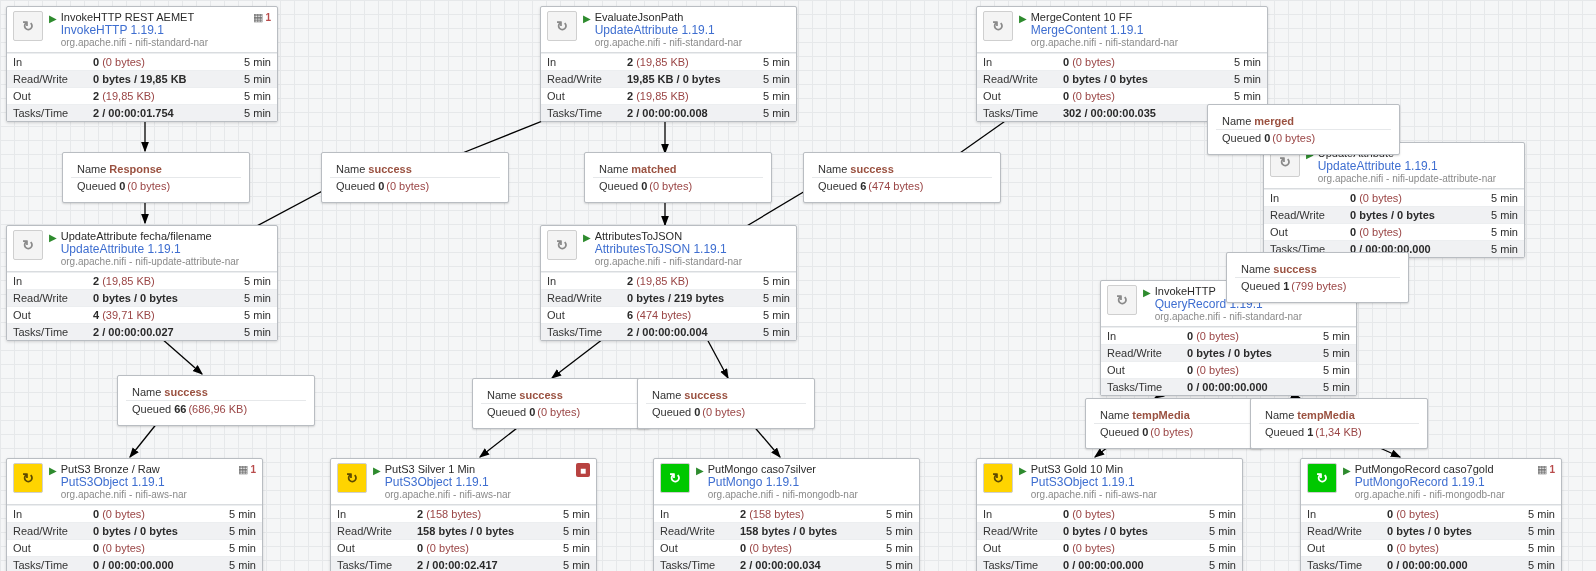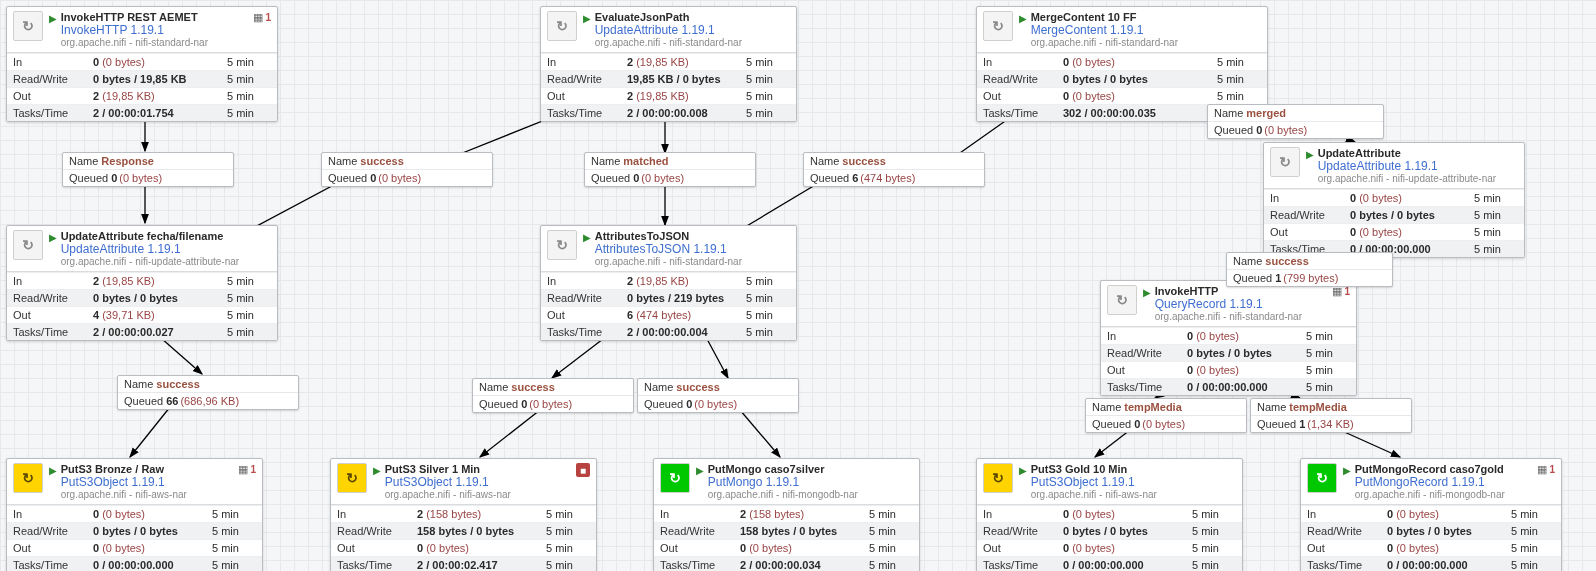--- a/index.html
+++ b/index.html
@@ -9,38 +9,38 @@
 svg.edges{position:absolute;left:0;top:0;pointer-events:none}
 
 
 .proc{position:absolute;background:#fff;border:1px solid #b9bdc2;box-shadow:0 1px 3px rgba(0,0,0,.15);border-radius:2px}
 .proc .hdr{display:flex;align-items:flex-start;padding:4px 6px;border-bottom:1px solid #d9dcdf}
 .proc .icon-box{width:28px;height:28px;border:1px solid #cfcfcf;border-radius:2px;background:#f4f4f4;display:flex;align-items:center;justify-content:center;font-size:14px;font-weight:bold;color:#8a8a8a}
 .proc .icon-box.yellow{background:#ffd400;color:#5d4a00}
 .proc .icon-box.green{background:#00c800;color:#fff}
 .proc .play{color:#2e8b2e;font-size:10px;margin:2px 4px 0 6px}
 .proc .titles{flex:1;min-width:0}
-.proc .t1{color:#2a2a2a;font-weight:bold;white-space:nowrap;overflow:hidden;text-overflow:ellipsis}
+.proc .t1{color:#2a2a2a;font-weight:normal;white-space:nowrap;overflow:hidden;text-overflow:ellipsis}
 .proc .t2{color:#3e6ed0;font-size:12px}
 .proc .t3{color:#8a8a8a;font-size:10px}
 .proc .pgrp{font-size:10px;color:#8a8a8a;margin-left:4px;display:flex;align-items:center;gap:2px}
 .proc .pgrp .gly{font-size:11px;color:#6b6b6b}
 .proc .pgrp .cnt{color:#b84b4b;font-weight:bold}
 .proc .stop-alert{width:14px;height:14px;background:#b84240;color:#fff;font-size:10px;display:flex;align-items:center;justify-content:center;border-radius:2px;margin-left:4px}
 
 .proc table{width:100%;border-collapse:collapse}
 .proc td{padding:2px 6px;border-top:1px solid #eceef0;white-space:nowrap}
 .proc tr:nth-child(even) td{background:#f0f1f3}
 .proc td.k{color:#333;width:68px}
 .proc td.v .p{color:#2a2a2a;font-weight:bold}
 .proc td.v .s{color:#9a4545}
-.proc td.r{color:#2a2a2a;width:44px}
-
-
-.conn{position:absolute;background:#fff;border:1px solid #b9bdc2;box-shadow:0 1px 2px rgba(0,0,0,.15);border-radius:2px;padding:0}
+.proc td.r{text-align:right;color:#2a2a2a;width:44px}
+
+
+.conn{position:absolute;background:#fff;border:1px solid #b9bdc2;box-shadow:0 1px 2px rgba(0,0,0,.15);border-radius:2px;padding:8px}
 .conn .row{padding:2px 6px}
 .conn .r1{border-bottom:1px solid #e6e8ea}
 .conn .lab{color:#333}
 .conn .val{color:#9a5140;font-weight:bold;margin-left:3px}
 .conn .q{color:#333}
 .conn .qv{color:#2a2a2a;font-weight:bold;margin-left:3px}
 .conn .qs{color:#9a4545;margin-left:2px}
 </style>
 </head>
 <body>

